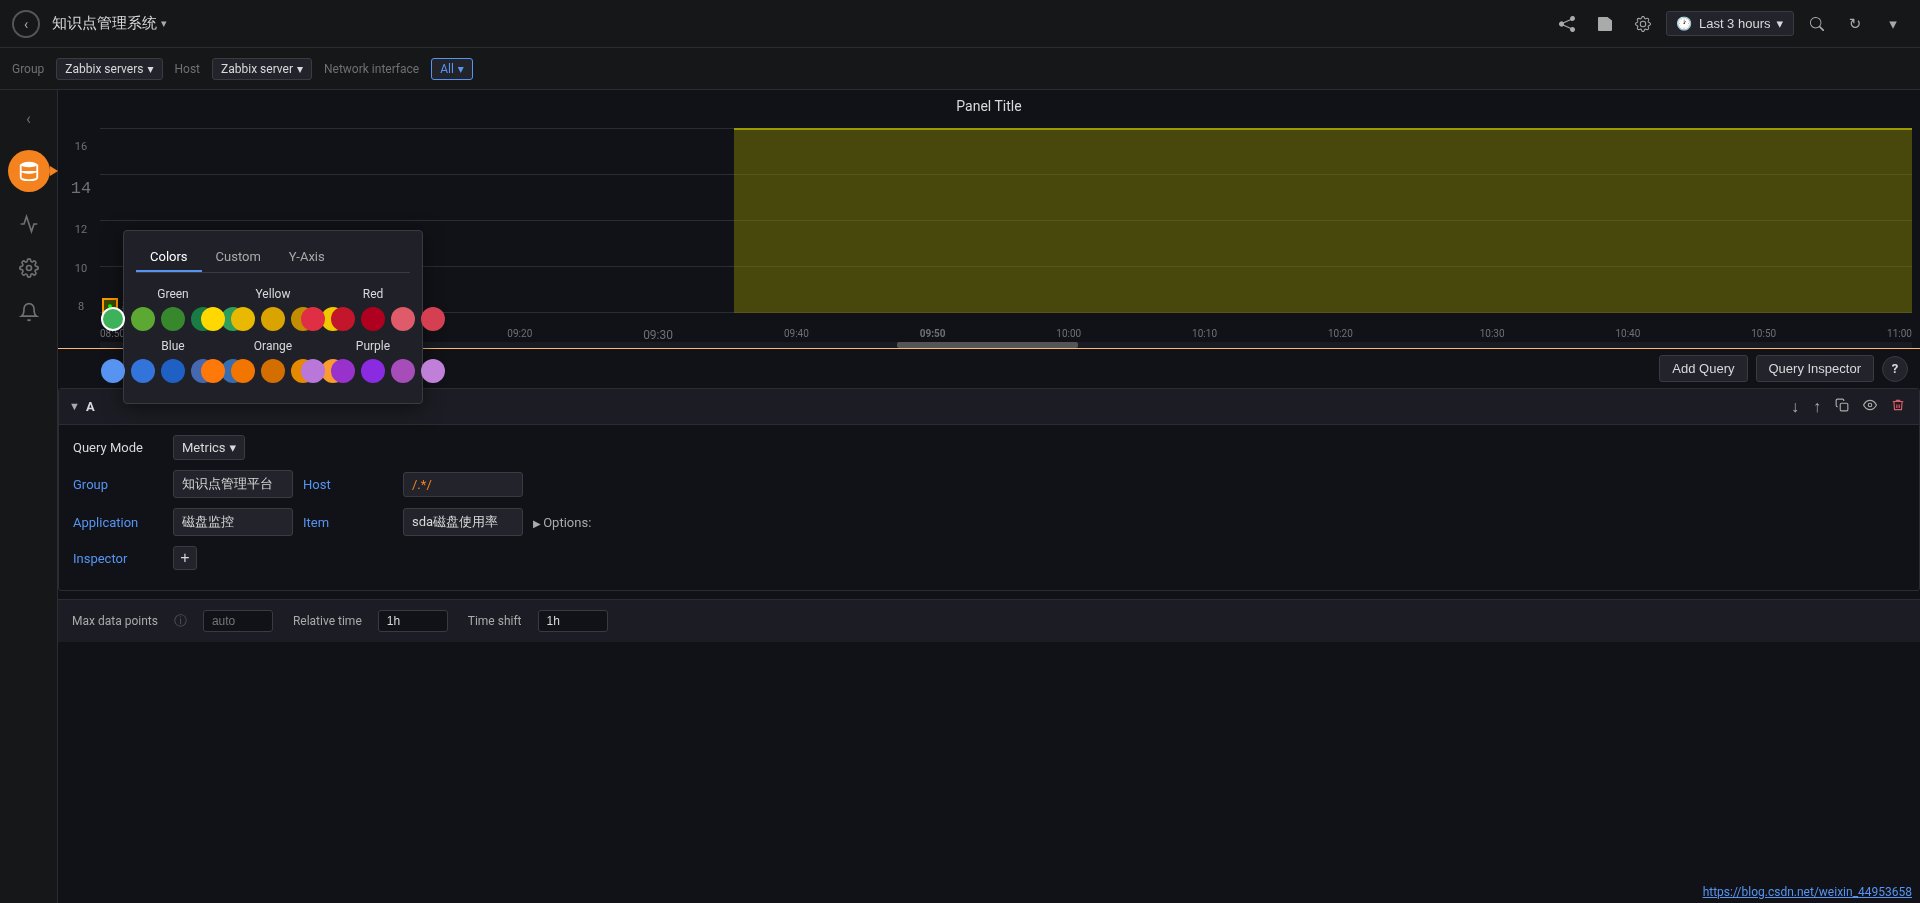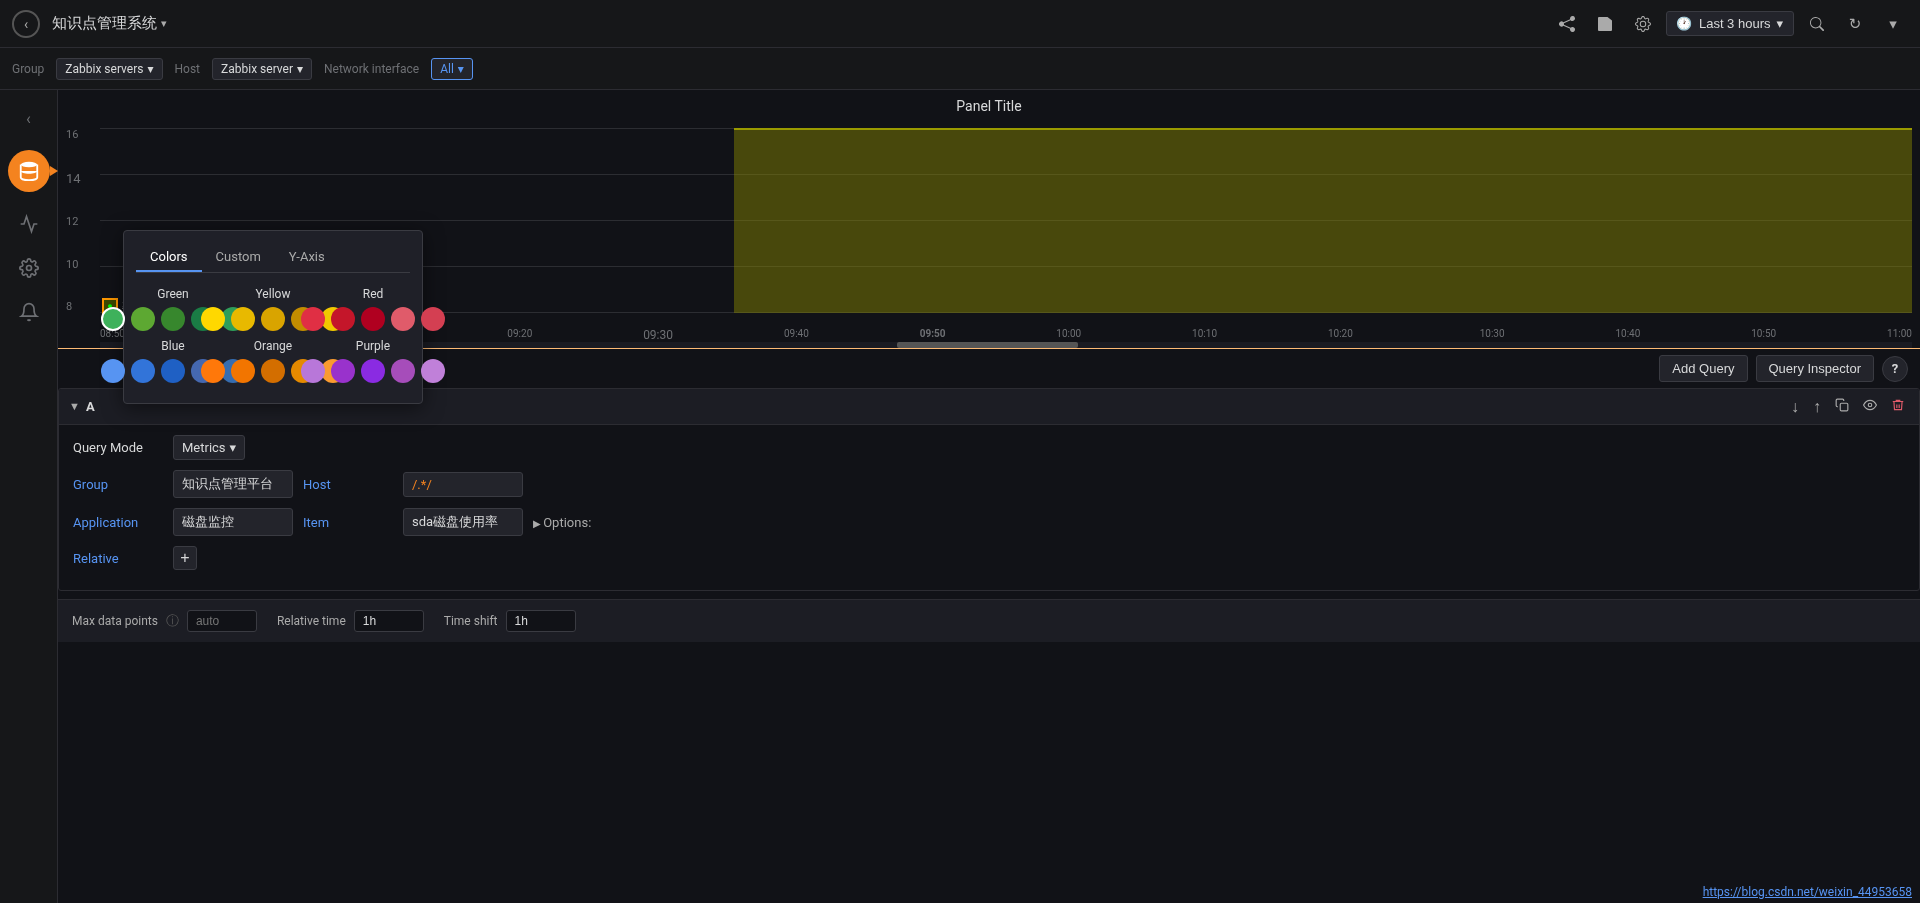--- a/index.html
+++ b/index.html
@@ -328,21 +328,21 @@
       background: #1c1d24;
       border-top: 1px solid #2c2c32;
       padding: 10px 14px;
       display: flex;
       align-items: center;
       gap: 20px;
     }
     .setting-group {
       display: flex;
       align-items: center;
-      gap: 8px;
+      gap: 16px;
     }
     .setting-label { color: #aaa; font-size: 12px; }
     .setting-input {
       background: #111217;
       border: 1px solid #3a3b42;
       color: #d8d9da;
       padding: 3px 8px;
       border-radius: 3px;
       font-size: 12px;
       width: 70px;
@@ -457,23 +457,23 @@
     </div>
   </div>
 
   <div class="content">
 
     <div class="chart-container">
       <div class="panel-title">Panel Title</div>
 
       <div style="position:relative; height:230px; margin: 0;">
 
-        <div style="position:absolute; left:8px; top:10px; bottom:35px; display:flex; flex-direction:column; justify-content:space-between; width:30px;">
+        <div style="position:absolute; left:8px; top:22px; bottom:35px; display:flex; flex-direction:column; justify-content:space-between; width:30px;text-align:center;">
           <span style="font-size:11px;color:#6e7074;">16</span>
-          <span style="font-size:13px;color:#6e7074;">14</span>
+          <span style="font-size:17px;color:#6e7074;font-family:Liberation Mono, monospace;">14</span>
           <span style="font-size:11px;color:#6e7074;">12</span>
           <span style="font-size:11px;color:#6e7074;">10</span>
           <span style="font-size:11px;color:#6e7074;">8</span>
         </div>
 
         <div style="position:absolute; left:42px; right:8px; top:10px; bottom:35px; overflow:hidden;">
 
           <div style="position:absolute;top:0;left:0;right:0;bottom:0;display:flex;flex-direction:column;justify-content:space-between;pointer-events:none;">
             <div style="width:100%;height:1px;background:#2c2d32;"></div>
             <div style="width:100%;height:1px;background:#2c2d32;"></div>
@@ -659,21 +659,21 @@
             <span>磁盘监控</span>
           </div>
           <span class="query-field-label">Item</span>
           <div class="query-input">
             <span>sda磁盘使用率</span>
           </div>
           <span class="options-label">Options:</span>
         </div>
 
         <div class="query-row">
-          <span class="query-field-label">Relative</span>
+          <span class="query-field-label">Inspector</span>
           <button class="add-func-btn">+</button>
         </div>
       </div>
     </div>
 
     <div class="bottom-settings">
       <div class="setting-group">
         <span class="setting-label">Max data points</span>
         <span class="info-icon">ⓘ</span>
         <input type="text" class="setting-input" placeholder="auto" style="">

